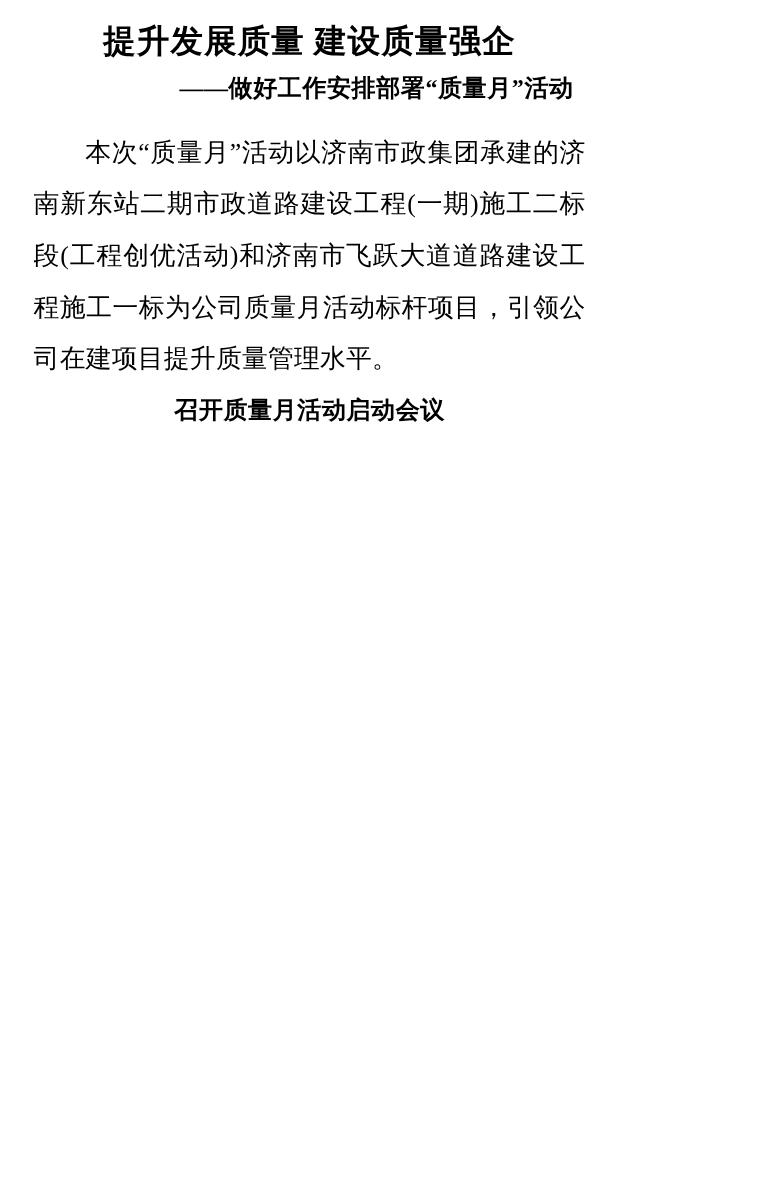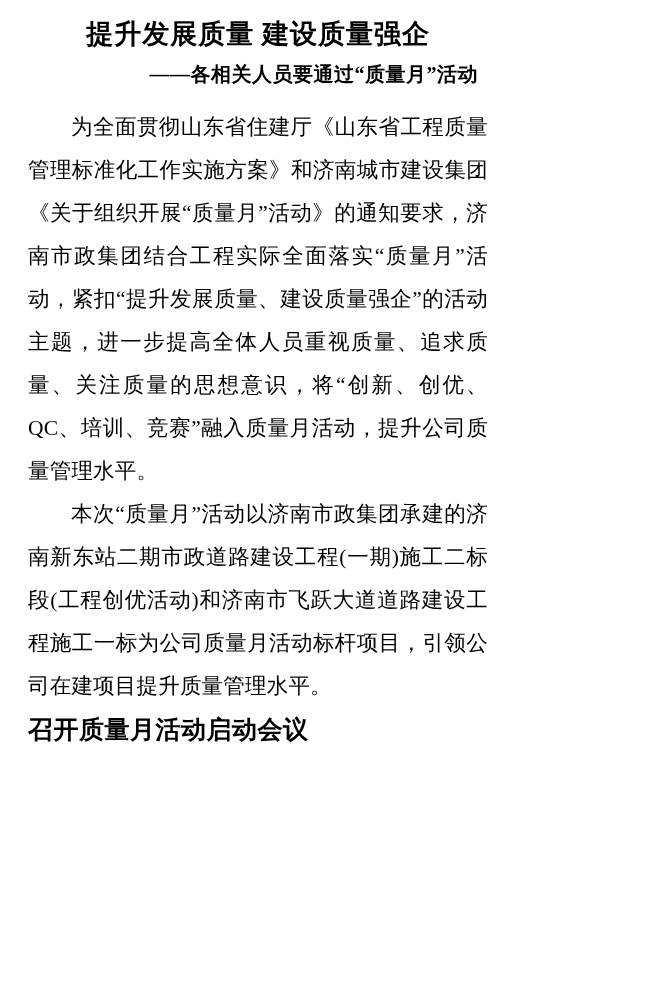--- a/index.html
+++ b/index.html
@@ -45,38 +45,38 @@
     margin: 0;
     font-size: 21.5px;
     line-height: 43px;
     text-align: justify;
     text-justify: inter-ideograph;
     text-indent: 2em;
     letter-spacing: 0.2px;
   }
   h2.section-heading {
     margin: 0;
-    font-size: 25px;
+    font-size: 20px;
     line-height: 43px;
     font-weight: bold;
+    text-align: center;
     letter-spacing: 0.5px;
   }
 </style>
 </head>
 <body>
 
 <div class="page">
 
   <h1 class="doc-title">提升发展质量  建设质量强企</h1>
 
-  <div class="doc-subtitle">——各相关人员要通过“质量月”活动</div>
+  <div class="doc-subtitle">——做好工作安排部署“质量月”活动</div>
 
   <div class="body-text">
 
-    <p class="para">为全面贯彻山东省住建厅《山东省工程质量管理标准化工作实施方案》和济南城市建设集团《关于组织开展“质量月”活动》的通知要求，济南市政集团结合工程实际全面落实“质量月”活动，紧扣“提升发展质量、建设质量强企”的活动主题，进一步提高全体人员重视质量、追求质量、关注质量的思想意识，将“创新、创优、QC、培训、竞赛”融入质量月活动，提升公司质量管理水平。</p>
 
     <p class="para">本次“质量月”活动以济南市政集团承建的济南新东站二期市政道路建设工程(一期)施工二标段(工程创优活动)和济南市飞跃大道道路建设工程施工一标为公司质量月活动标杆项目，引领公司在建项目提升质量管理水平。</p>
 
     <h2 class="section-heading">召开质量月活动启动会议</h2>
 
 
   </div>
 
 </div>
 

